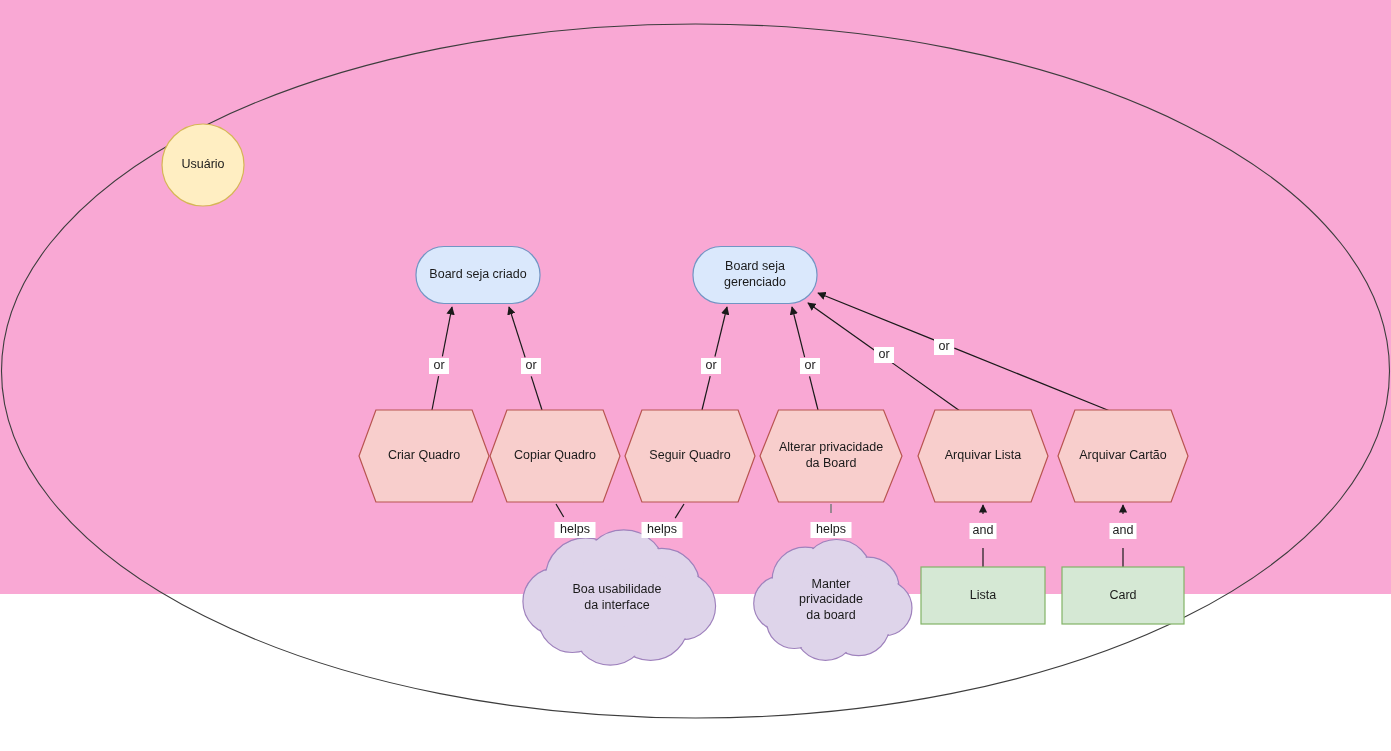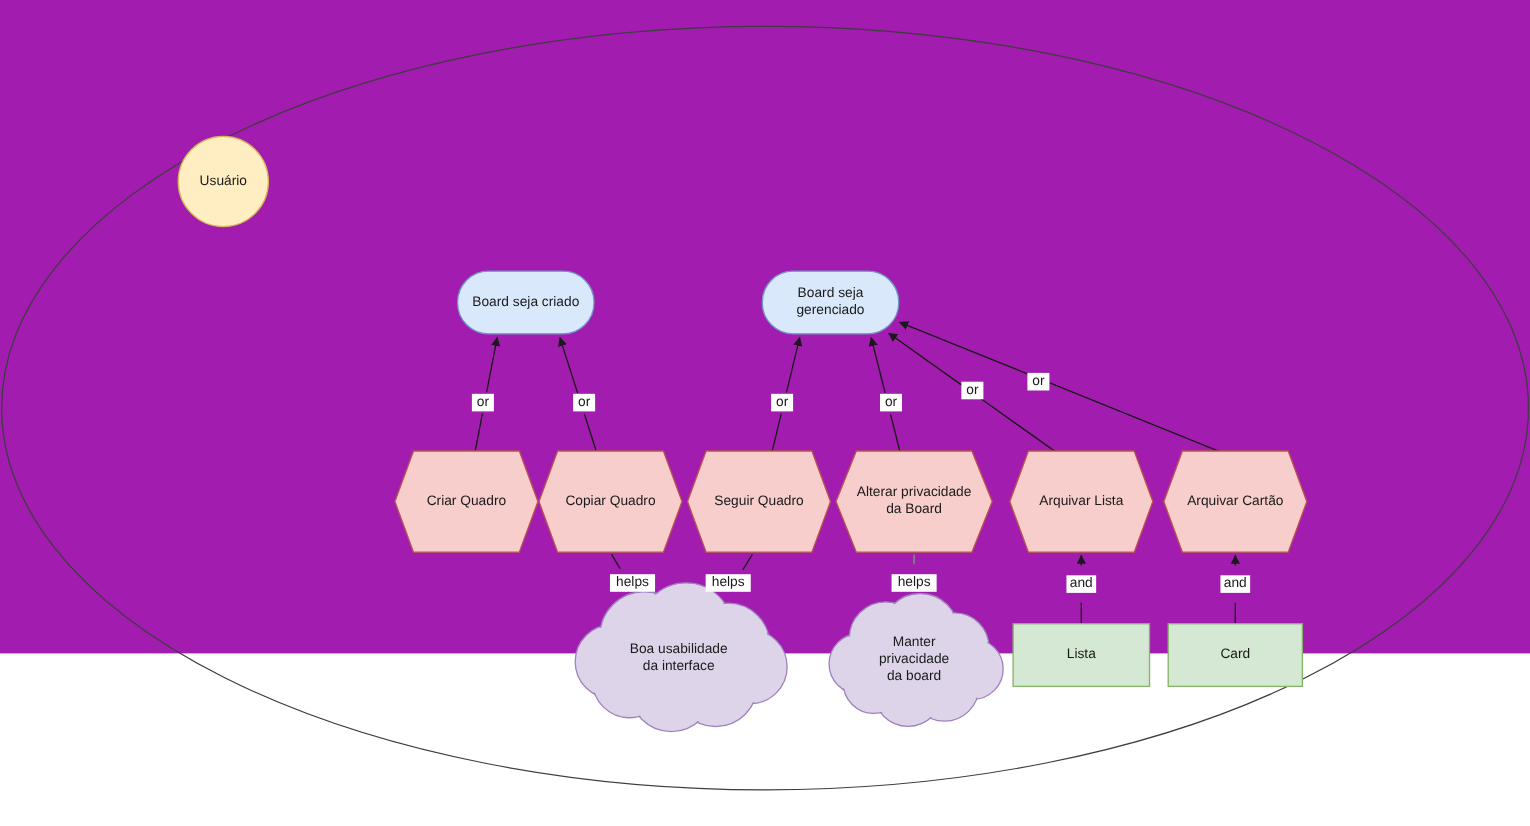--- a/index.html
+++ b/index.html
@@ -10,21 +10,21 @@
   body {
     width: 1391px;
     height: 751px;
     font-family: "Liberation Sans", sans-serif;
     overflow: hidden;
   }
   #diagram-canvas {
     position: relative;
     width: 1391px;
     height: 594px;
-    background: #a21caf;
+    background: #f9a8d4;
   }
   svg.diagram-svg {
     position: absolute;
     top: 0;
     left: 0;
     width: 1391px;
     height: 751px;
   }
   .node-label {
     font-family: "Liberation Sans", sans-serif;

